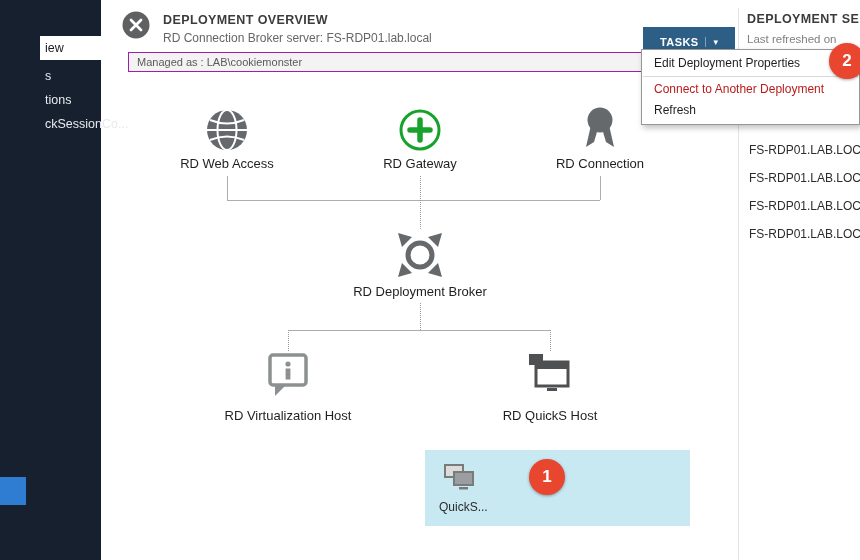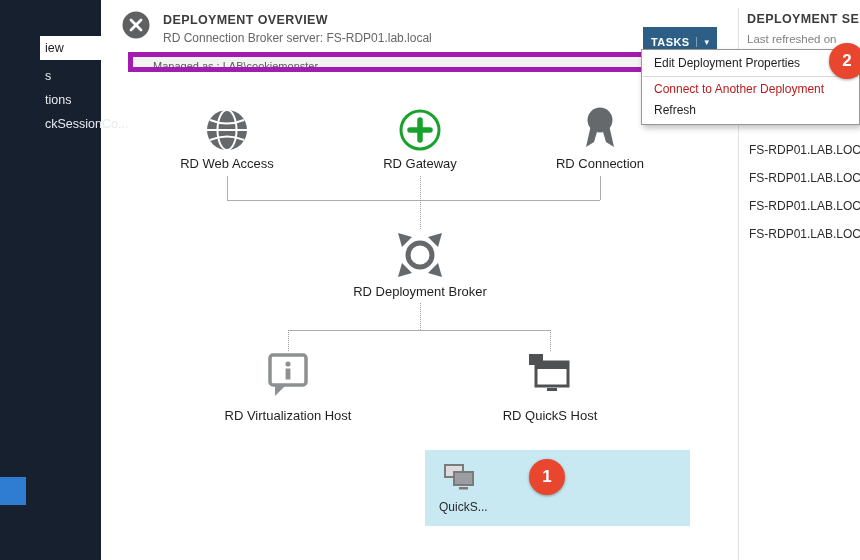--- a/index.html
+++ b/index.html
@@ -14,21 +14,21 @@
   .side-item.selected { background:#ffffff; color:#1b1b1b; }
   .si0 { top:36px; } .si1 { top:64px; } .si2 { top:88px; } .si3 { top:112px; }
   .blue-square { position:absolute; left:0; top:477px; width:26px; height:28px; background:#2e7dd2; }
 
   
   .hdr-icon { position:absolute; left:120px; top:9px; }
   .hdr-title { position:absolute; left:163px; top:13px; font-size:12.5px; font-weight:bold;
                color:#3c3c3c; letter-spacing:.4px; white-space:nowrap; }
   .hdr-sub { position:absolute; left:163px; top:31px; font-size:12px; color:#666; white-space:nowrap; }
 
-  .tasks-btn { position:absolute; left:643px; top:27px; height:29px; padding:0 8px;
+  .tasks-btn { position:absolute; left:643px; top:27px; height:29px; padding:0 17px;
                background:#2d5f86; color:#fff; display:flex; align-items:center; cursor:pointer; }
   .tasks-btn .lbl { font-size:11px; font-weight:bold; letter-spacing:.4px; }
   .tasks-btn .arrow { font-size:9px; margin-left:7px; padding-left:7px;
                       border-left:1px solid rgba(255,255,255,.4); line-height:10px; }
 
   
   .divider-v { position:absolute; left:738px; top:8px; width:1px; height:552px; background:#e3e3e3; }
 
   
   .rp-title { position:absolute; left:747px; top:12px; font-size:12.5px; font-weight:bold;
@@ -36,22 +36,22 @@
   .rp-sub { position:absolute; left:747px; top:33px; font-size:11.5px; color:#808080; white-space:nowrap; }
   .rp-col { position:absolute; left:749px; top:110px; font-size:12px; color:#2779be;
             cursor:pointer; white-space:nowrap; }
   .rp-rows { position:absolute; left:749px; top:136px; width:130px; }
   .rp-row { height:28px; line-height:28px; font-size:12px; color:#2b2b2b;
             white-space:nowrap; cursor:pointer; }
 
   
   .diagram { position:absolute; left:128px; top:52px; width:609px; height:508px; background:#fff; }
   .managed { position:absolute; left:0; top:0; right:0; height:20px; background:#f3f3f3;
-             border:5px solid #a21caf; font-size:11px; color:#5a5a5a; line-height:18px;
-             padding-left:20px; white-space:nowrap; overflow:hidden; }
+             border:1px solid #a21caf; font-size:11px; color:#5a5a5a; line-height:18px;
+             padding-left:8px; white-space:nowrap; overflow:hidden; }
   .node-icon { position:absolute; cursor:pointer; }
   .nlabel { position:absolute; width:160px; text-align:center; font-size:13px; color:#1f1f1f;
             white-space:nowrap; }
   .ni-web { left:76px; top:55px; }   .nl-web { left:19px; top:104px; }
   .ni-gw  { left:269px; top:55px; }  .nl-gw  { left:212px; top:104px; }
   .ni-lic { left:449px; top:53px; }  .nl-lic { left:392px; top:104px; }
   .ni-br  { left:265px; top:176px; } .nl-br  { left:212px; top:232px; }
   .ni-vh  { left:135px; top:298px; } .nl-vh  { left:80px;  top:356px; }
   .ni-sh  { left:397px; top:298px; } .nl-sh  { left:342px; top:356px; }
 

